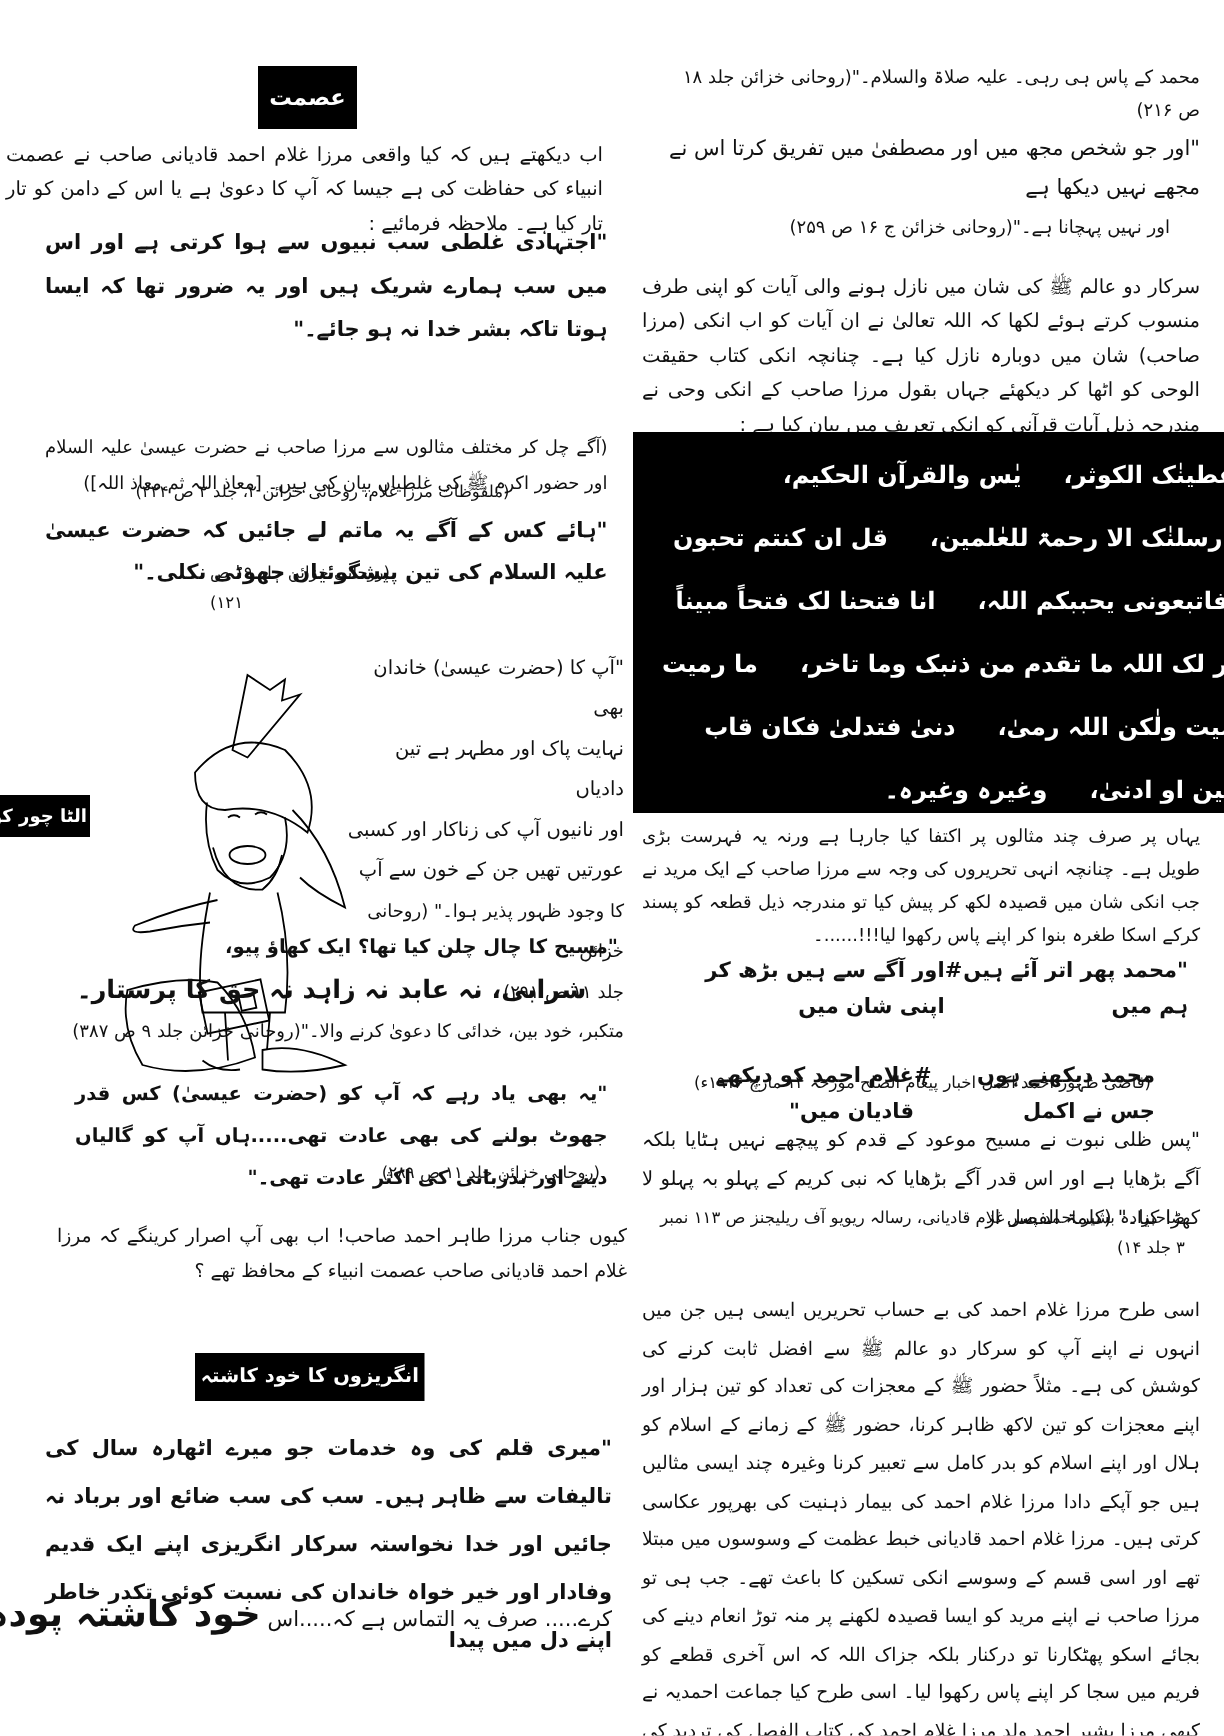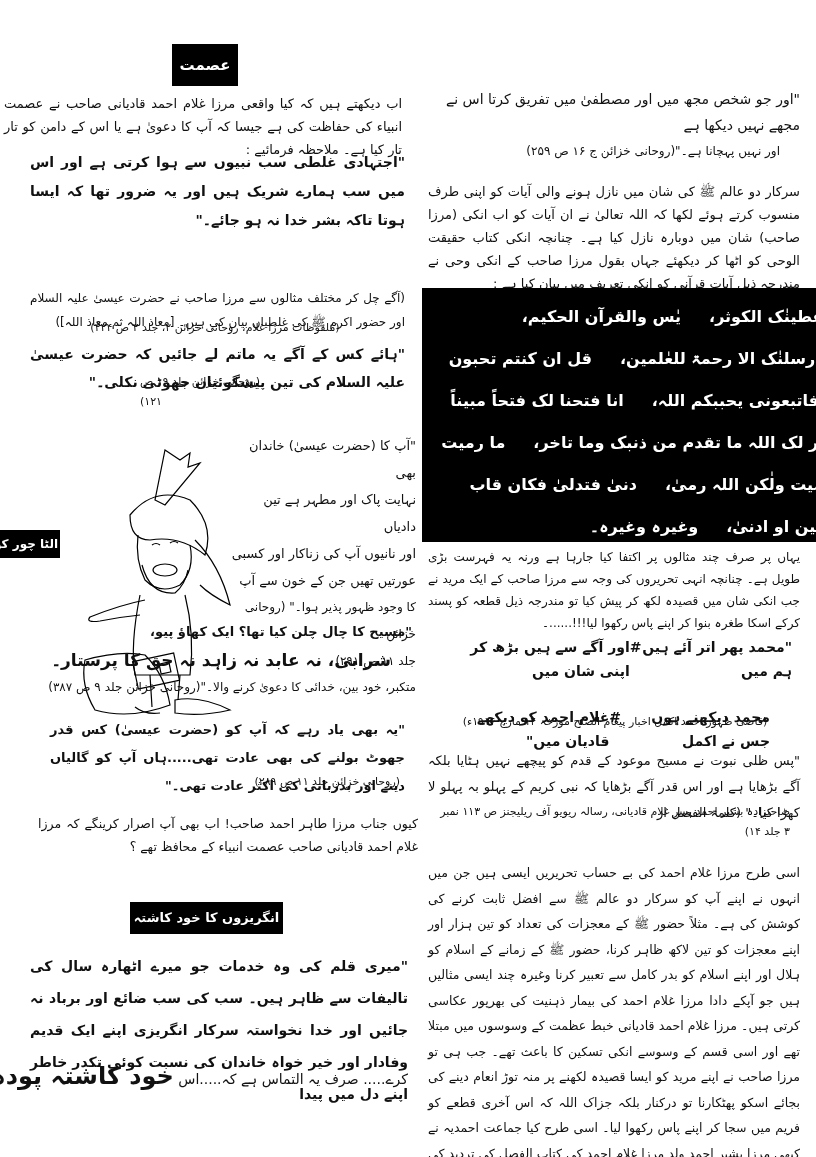--- a/index.html
+++ b/index.html
@@ -23,20 +23,21 @@
               overflow:hidden; white-space:nowrap; padding-right:2px; }
   .cartoon { position:absolute; left:60px; top:445px; width:195px; height:280px; }
   .caption-col { position:absolute; left:225px; width:190px; direction:rtl; }
   .abs { position:absolute; direction:rtl; }
 </style>
 </head>
 <body>
 
 <div class="page">
 
+  <div class="abs" style="left:440px; top:40px; width:360px; font-size:12px; line-height:22px; text-align:right;">محمد کے پاس ہی رہی۔ علیہ صلاۃ والسلام۔"(روحانی خزائن جلد ۱۸ ص ۲۱۶)</div>
 
   <div class="abs" style="left:440px; top:86px; width:360px;">
     <p class="line" style="font-size:14px; line-height:26px; text-align:right;">"اور جو شخص مجھ میں اور مصطفیٰ میں تفریق کرتا اس نے مجھے نہیں دیکھا ہے</p>
     <p class="line" style="font-size:12px; line-height:26px; text-align:right; padding-right:20px;">اور نہیں پہچانا ہے۔"(روحانی خزائن ج ۱۶ ص ۲۵۹)</p>
   </div>
 
   <p class="abs body-text" style="left:428px; top:180px; width:372px;">سرکار دو عالم ﷺ کی شان میں نازل ہونے والی آیات کو اپنی طرف منسوب کرتے ہوئے لکھا کہ اللہ تعالیٰ نے ان آیات کو اب انکی (مرزا صاحب) شان میں دوبارہ نازل کیا ہے۔ چنانچہ انکی کتاب حقیقت الوحی کو اٹھا کر دیکھئے جہاں بقول مرزا صاحب کے انکی وحی نے مندرجہ ذیل آیات قرآنی کو انکی تعریف میں بیان کیا ہے :</p>
 
   <div class="verses-box">
     <div style="height:8px;"></div>

